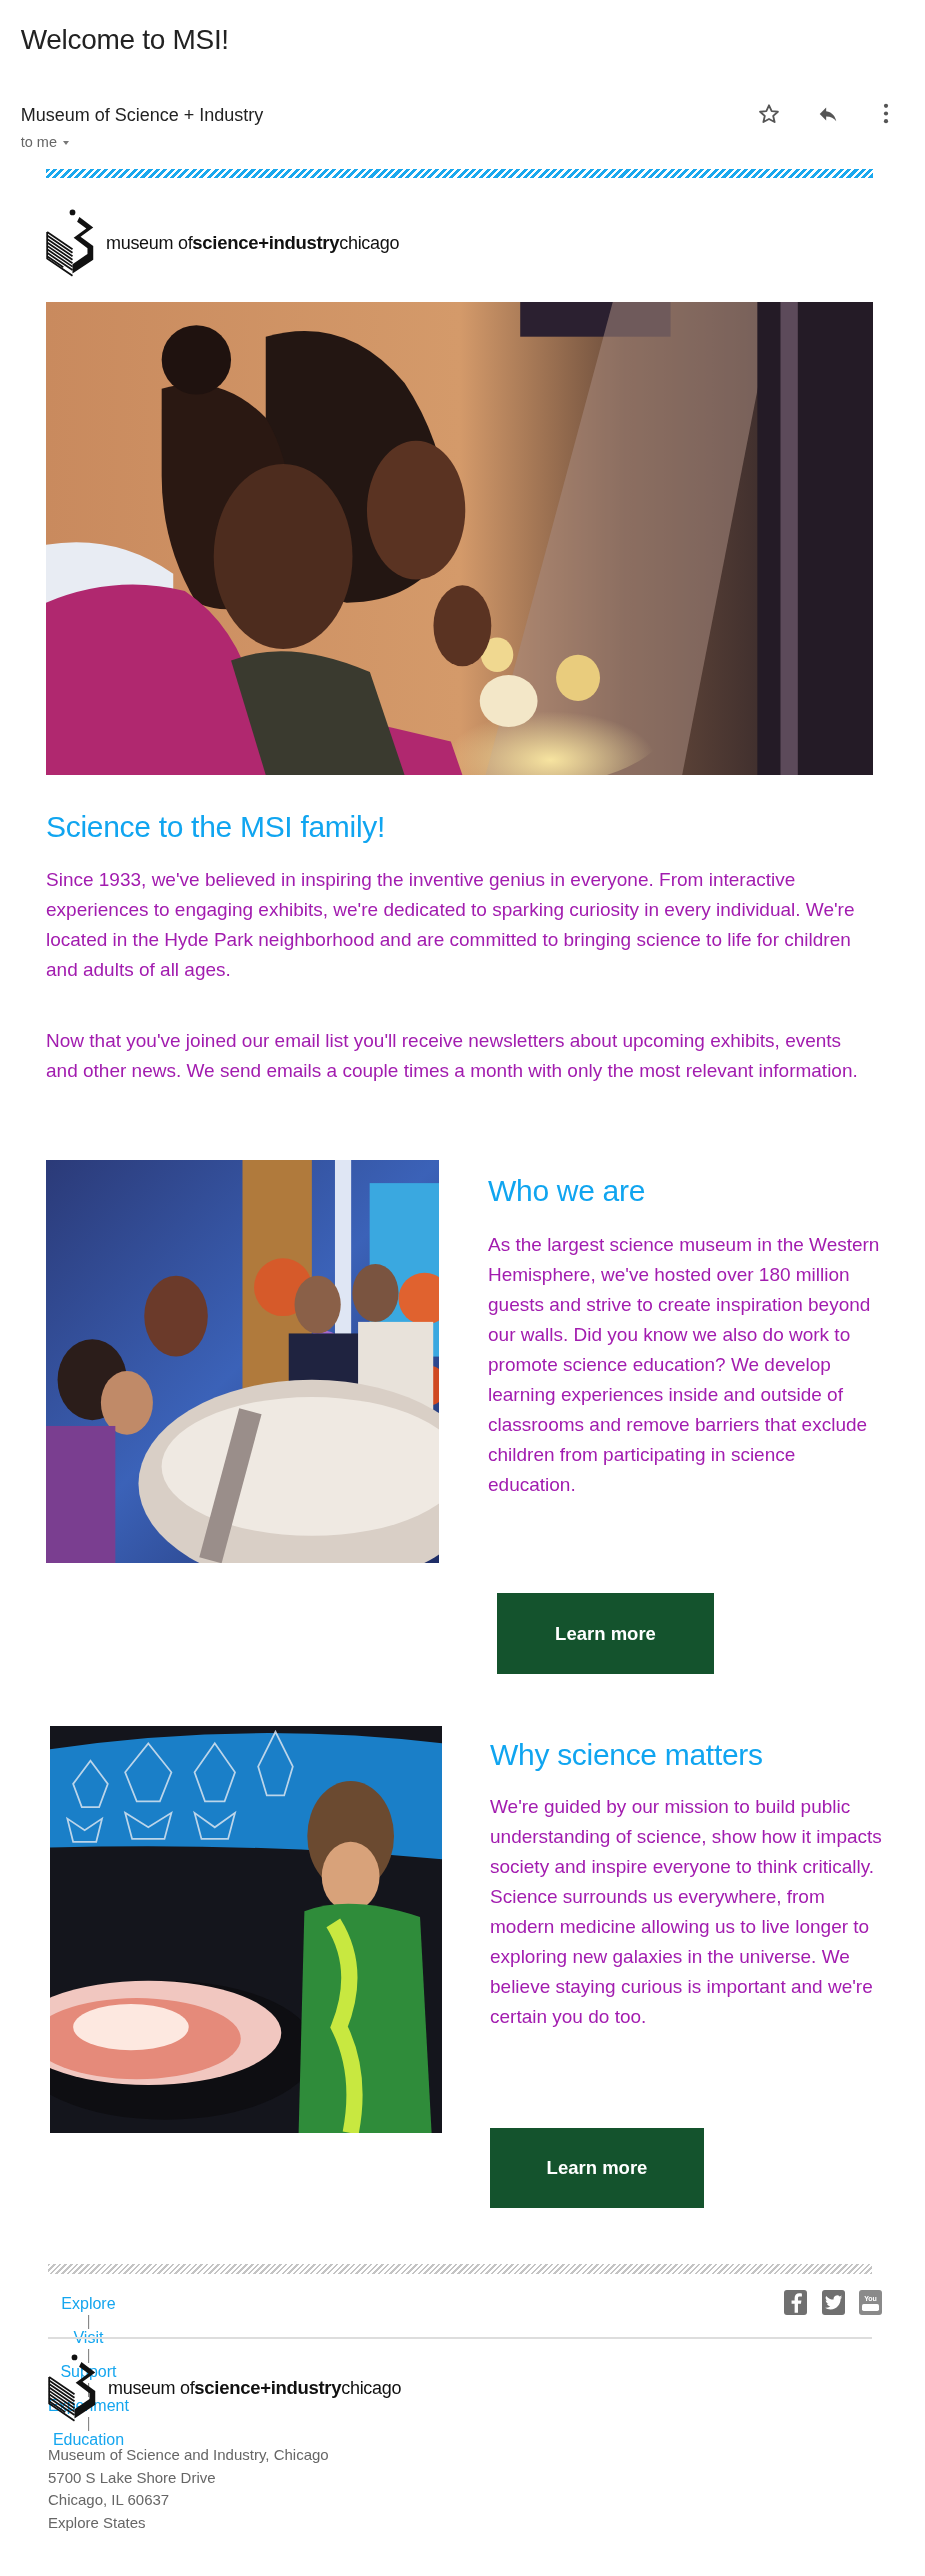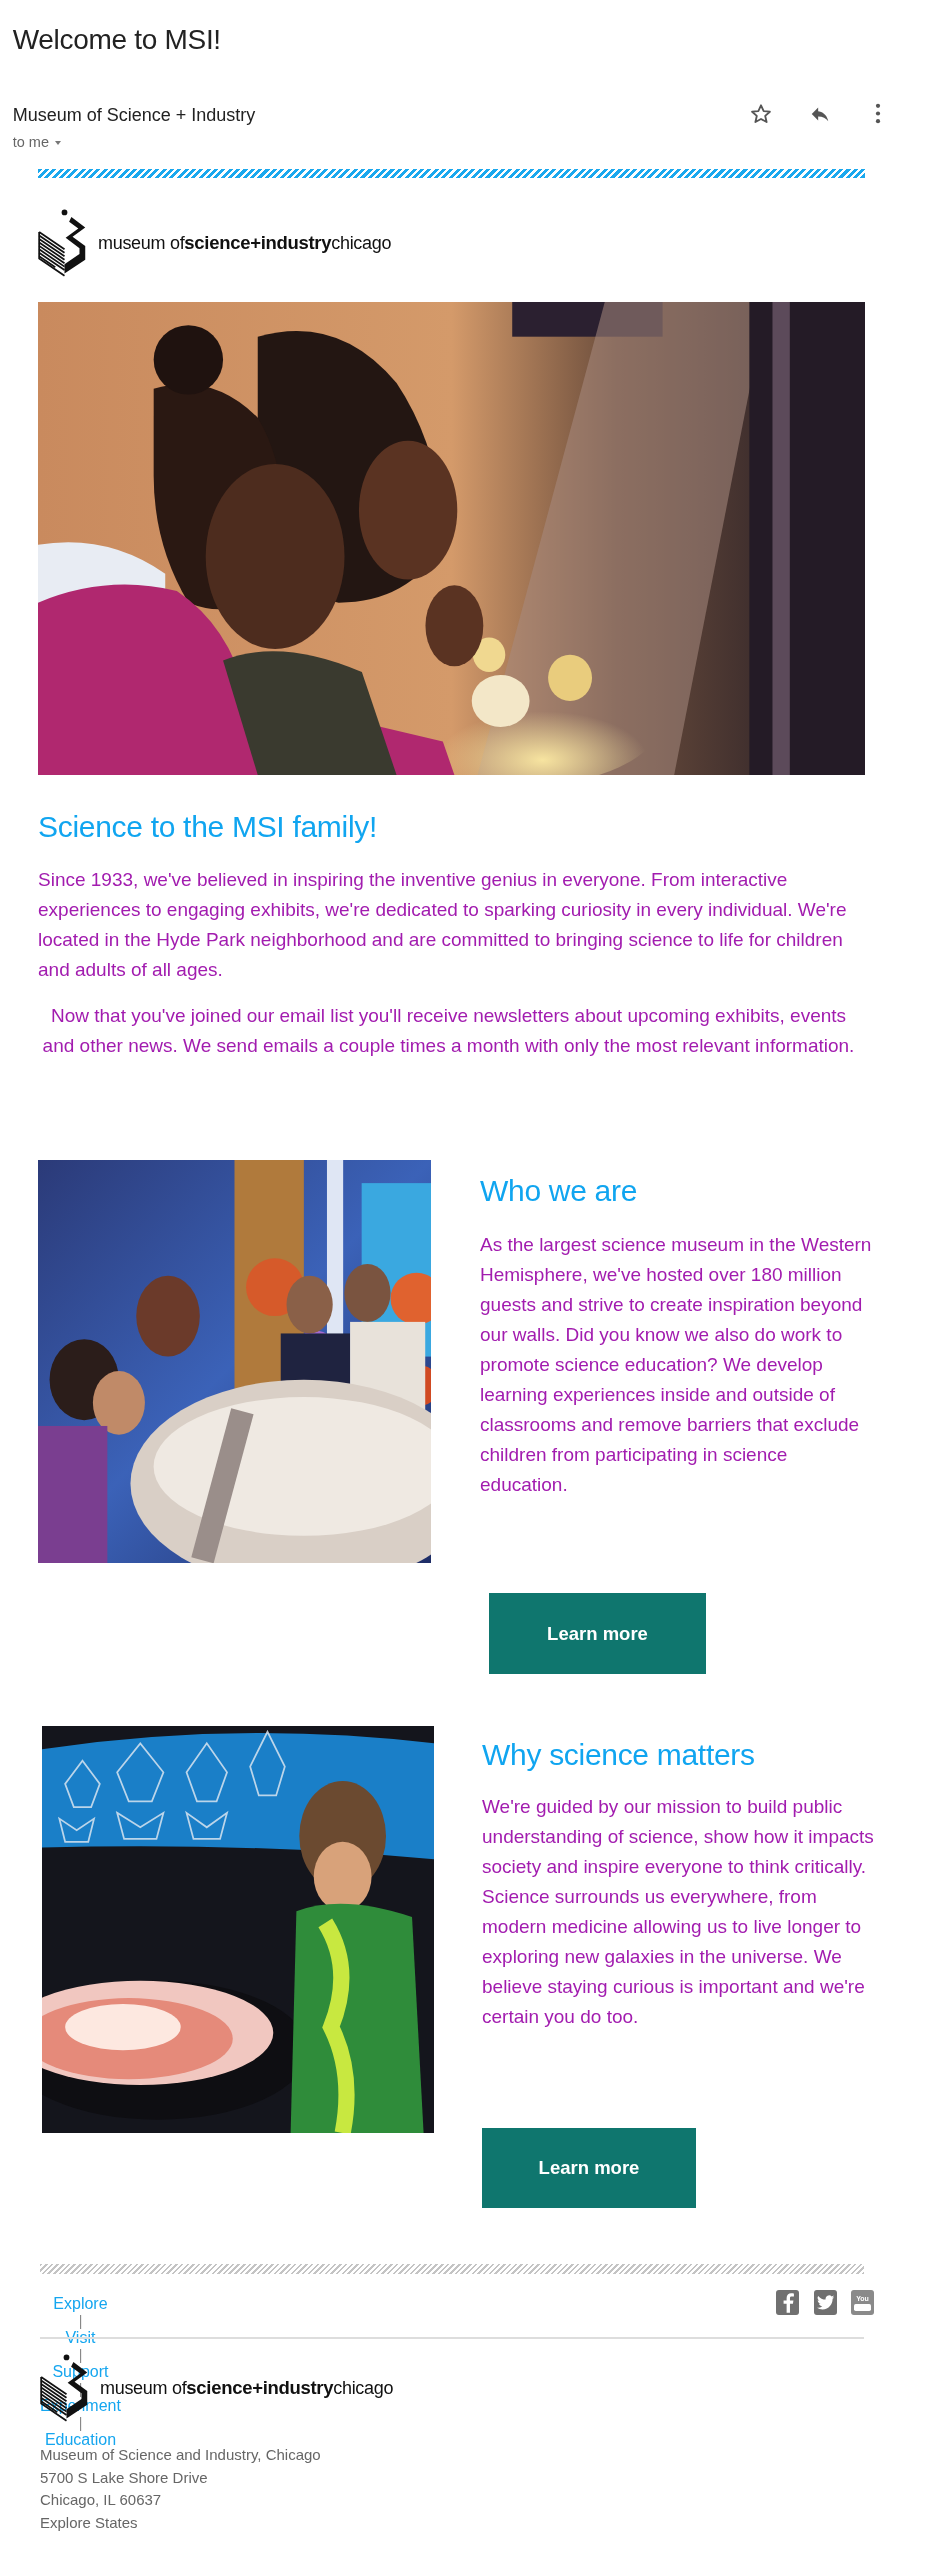--- a/index.html
+++ b/index.html
@@ -1,18 +1,18 @@
 <!DOCTYPE html>
 <html style="font-size:9.3px"><head>
 <meta charset="utf-8">
 <style>
   * { box-sizing: border-box; margin: 0; padding: 0; }
   html, body { width: 925px; height: 2576px; background: #ffffff; overflow: hidden; }
   body { position: relative; font-family: "Liberation Sans", sans-serif; color: #5a5a5a; }
-  .abs { position: absolute; }
+  .abs { position: absolute; margin-left: 8px; }
 
   
   .subject { left: 12.7px; top: 24px; font-size: 28px; color: #222222; letter-spacing: -0.3px; }
   .sender { left: 12.7px; top: 105px; font-size: 18px; font-weight: normal; color: #222222; }
   .to-me { left: 12.7px; top: 134px; font-size: 14.5px; color: #666666; display: flex; align-items: center; gap: 5.8px; cursor: pointer; }
   .caret { width: 0; height: 0; border-left: 3.5px solid transparent; border-right: 3.5px solid transparent; border-top: 4.6px solid #777777; margin-top: 1.2px; }
   .hdr-icon { top: 99px; width: 29px; height: 29px; display: flex; align-items: center; justify-content: center; cursor: pointer; }
 
   
   .hatch-blue { left: 38px; top: 169px; width: 827px; height: 9.3px;
@@ -28,21 +28,21 @@
   .logo-text .l2 { font-size: 18.5px; font-weight: bold; letter-spacing: -0.3px; }
   .logo-text .l3 { font-size: 18px; letter-spacing: -0.3px; }
 
   
   .photo { overflow: hidden; }
   .photo svg { display: block; width: 100%; height: 100%; }
 
   
   .h-blue { color: #10a5f0; font-size: 30px; letter-spacing: -0.3px; }
   .body-txt { font-size: 19px; line-height: 30px; color: #a21caf; }
-  .btn { background: #0f766e; color: #ffffff; font-weight: bold; font-size: 18.5px; display: flex; align-items: center; justify-content: center; cursor: pointer; }
+  .btn { background: #14532d; color: #ffffff; font-weight: bold; font-size: 18.5px; display: flex; align-items: center; justify-content: center; cursor: pointer; }
 
   
   .footer-links { left: 40px; top: 2295px; display: flex; align-items: center; font-size: 16px; flex-direction: column; }
   .footer-links a { color: #15a6ef; text-decoration: none; cursor: pointer; }
   .footer-links .sep { color: #888888; margin: 0 8px; font-size: 14px; }
   .social { top: 2290px; width: 23px; height: 25.4px; border-radius: 2.9px; background: #707070; display: flex; align-items: center; justify-content: center; cursor: pointer; color: #ffffff; font-weight: bold; }
   .address { left: 40px; top: 2444px; font-size: 15px; line-height: 22.6px; color: #666666; }
 </style>
 </head>
 <body>
@@ -128,21 +128,21 @@
     <ellipse cx="260" cy="100" rx="60" ry="60" fill="#1f120f"></ellipse>
     <ellipse cx="410" cy="440" rx="120" ry="160" fill="#4d2c1e"></ellipse>
     <path d="M0 520 Q120 470 240 500 Q330 560 360 680 L700 760 L720 818 L0 818 Z" fill="#b0286f"></path>
     <path d="M320 620 Q420 580 560 640 L620 818 L380 818 Z" fill="#3a3a2f"></path>
     <ellipse cx="720" cy="560" rx="50" ry="70" fill="#5a3322"></ellipse>
   </svg>
 </div>
 
 <div class="abs h-blue" style="left:38px; top:810px;">Science to the MSI family!</div>
 <p class="abs body-txt" style="left:38px; top:865px; width:821px;">Since 1933, we've believed in inspiring the inventive genius in everyone. From interactive experiences to engaging exhibits, we're dedicated to sparking curiosity in every individual. We're located in the Hyde Park neighborhood and are committed to bringing science to life for children and adults of all ages.</p>
-<p class="abs body-txt" style="left:38px; top:1001px; width:821px;text-align:center;">Now that you've joined our email list you'll receive newsletters about upcoming exhibits, events and other news. We send emails a couple times a month with only the most relevant information.</p>
+<p class="abs body-txt" style="left:38px; top:1026px; width:821px;">Now that you've joined our email list you'll receive newsletters about upcoming exhibits, events and other news. We send emails a couple times a month with only the most relevant information.</p>
 
 <div class="abs photo" style="left:38px; top:1160px; width:393px; height:403px;">
   <svg viewBox="0 0 680 697" preserveAspectRatio="none">
     <defs>
       <linearGradient id="w1" x1="0" y1="0" x2="1" y2="1">
         <stop offset="0" stop-color="#2b3a78"></stop>
           <stop offset="0.5" stop-color="#3b62b8"></stop>
           <stop offset="1" stop-color="#1e2d66"></stop>
       </linearGradient>
     </defs>

